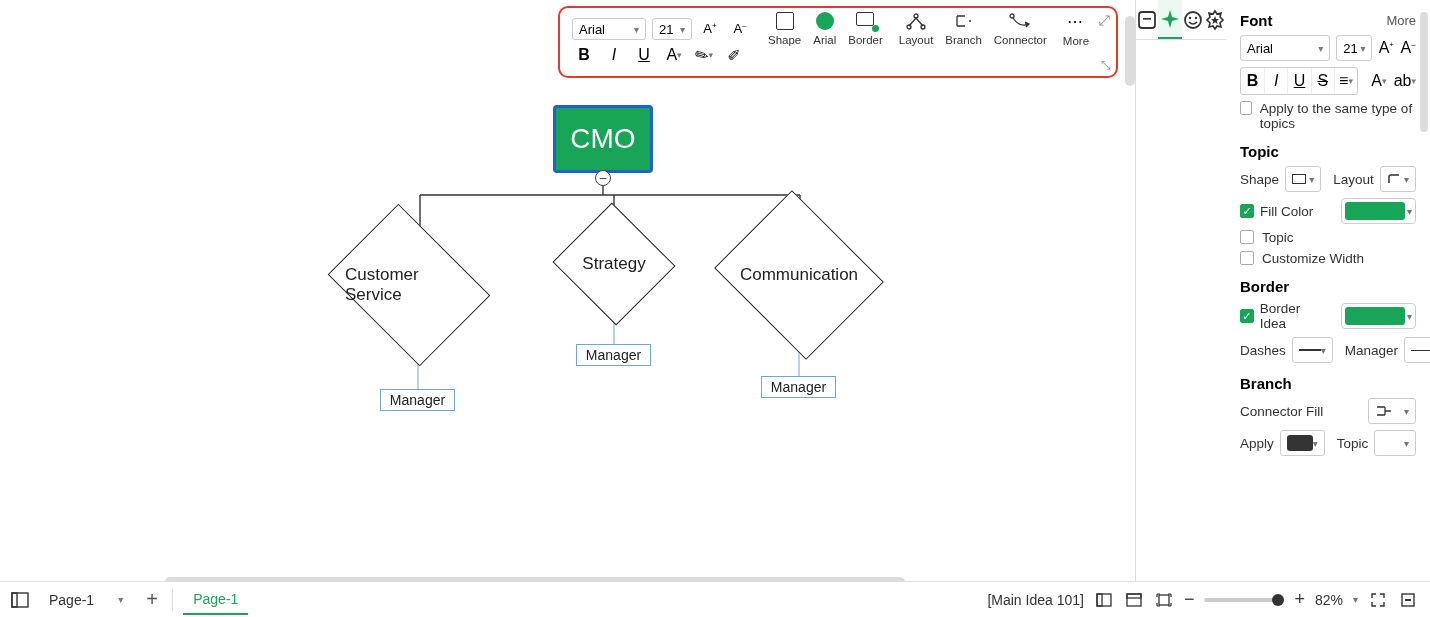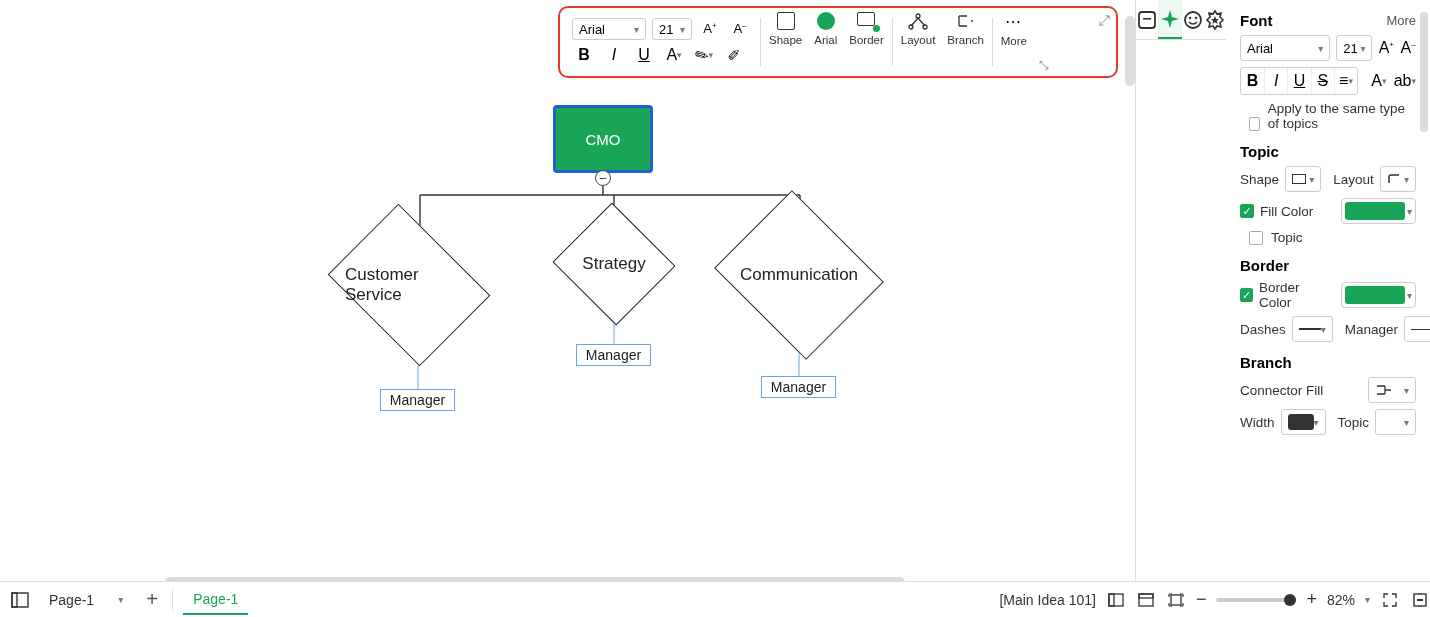--- a/index.html
+++ b/index.html
@@ -29,21 +29,21 @@
 .pin { position:absolute; right:6px; top:4px; color:#888; font-size:14px; }
 
 .fb-stack { display:flex; flex-direction:column; align-items:center; gap:2px; padding:0 6px; }
 .fb-stack .lbl { font-size:11.5px; color:#333; margin-top:2px; }
 
 
 .node { position:absolute; }
 .cmo {
   left:553px; top:105px; width:100px; height:68px; background:#18a558; border:3px solid #1e62d0;
   border-radius:4px; color:#fff; display:flex; align-items:center; justify-content:center;
-  font-size:15px;
+  font-size:28px;
 }
 .cmo-handle { position:absolute; left:595px; top:170px; width:16px; height:16px; border:1px solid #444; border-radius:50%; background:#fff; display:flex; align-items:center; justify-content:center; font-size:12px; color:#333; }
 
 .diamond {
   position:absolute; border:1.5px solid #222; background:#fff;
   transform: rotate(45deg);
 }
 .diamond .lbl {
   position:absolute; inset:0; display:flex; align-items:center; justify-content:center;
   transform: rotate(-45deg); font-size:17px; color:#222;
@@ -84,40 +84,40 @@
 .sec-head { display:flex; justify-content:space-between; align-items:center; margin-bottom:6px; }
 .sec-head .title { font-weight:600; font-size:15px; }
 .sec-head .more { font-size:13px; color:#555; cursor:pointer; }
 .ctl-row { display:flex; align-items:center; gap:6px; margin:6px 0; }
 .ctl-select { display:flex; align-items:center; justify-content:space-between; border:1px solid #ccc; border-radius:3px; height:26px; font-size:13px; padding:0 6px; background:#fff; }
 .ctl-select.font { width:130px; }
 .ctl-select.size { width:48px; }
 .sq-btn-group { display:flex; border:1px solid #ccc; border-radius:3px; overflow:hidden; }
 .sq-btn-group .ib { width:32px; height:26px; display:flex; align-items:center; justify-content:center; cursor:pointer; }
 .sq-btn-group .ib + .ib { border-left:1px solid #eee; }
-.chk-row { display:flex; align-items:flex-end; gap:8px; font-size:13.5px; color:#333; margin:6px 9px; }
+.chk-row { display:flex; align-items:flex-start; gap:8px; font-size:13.5px; color:#333; margin:6px 0; }
 .chk { width:14px; height:14px; border:1px solid #aaa; border-radius:2px; display:flex; align-items:center; justify-content:center; }
 .chk.on { background:#18a558; border-color:#18a558; }
 .chk.on::after { content:"✓"; color:#fff; font-size:11px; }
 .lbl-left { font-size:13.5px; color:#333; }
 .spacer { flex:1; }
 .swatch { width:60px; height:18px; border-radius:3px; }
 .swatch-wrap { display:flex; align-items:center; gap:2px; border:1px solid #ccc; border-radius:4px; padding:3px; }
 .inline-icon { width:24px; height:24px; display:flex; align-items:center; justify-content:center; }
 
 
 .bottom-bar {
   position:absolute; left:0; right:0; bottom:0; height:36px;
   border-top:1px solid #ddd; background:#fff;
   display:flex; align-items:center; font-size:14px; color:#333;
 }
 .bb-left { display:flex; align-items:center; gap:10px; padding-left:10px; }
 .page-dd { display:flex; align-items:center; gap:24px; border:1px solid transparent; padding:4px 8px; cursor:pointer; }
 .page-tab { color:#18a558; border-bottom:2px solid #18a558; padding:6px 10px; font-weight:500; }
-.bb-right { margin-left:auto; display:flex; align-items:center; gap:10px; }
+.bb-right { margin-left:auto; display:flex; align-items:center; gap:10px; padding-right:12px; }
 .zoom-slider { width:80px; height:4px; background:#ccc; border-radius:3px; position:relative; }
 .zoom-slider .knob { position:absolute; right:0; top:-4px; width:12px; height:12px; border-radius:50%; background:#333; }
 .mini-ic { width:20px; height:20px; display:flex; align-items:center; justify-content:center; cursor:pointer; }
 
 .rp-scroll-ind { position:absolute; right:2px; top:12px; width:8px; height:120px; background:#dcdcdc; border-radius:5px; }
 </style>
 </head>
 <body>
 
 <div class="app">
@@ -234,20 +234,30 @@
         <span class="lbl">Layout</span>
       </div>
       <div class="fb-stack">
         <svg width="22" height="18">
             <g stroke="#333" stroke-width="1.3" fill="none">
               <path d="M4 4 L4 14 M4 4 L12 4 M4 14 L12 14"></path>
               <path d="M16 9 L20 9" stroke-dasharray="2 2"></path>
             </g>
           </svg>
         <span class="lbl">Branch</span>
+      </div>
+      <div class="fb-stack">
+        <svg width="24" height="18">
+            <g stroke="#333" stroke-width="1.3" fill="none">
+              <circle cx="4" cy="4" r="2"></circle>
+              <path d="M5 6 Q12 16 20 12"></path>
+              <path d="M17 10 L21 12 L18 15" fill="#333"></path>
+            </g>
+          </svg>
+        <span class="lbl">Connector</span>
       </div>
 
       <div class="sep"></div>
 
       <div class="fb-stack">
         <span style="letter-spacing:2px;font-size:16px">⋯</span>
         <span class="lbl">More</span>
       </div>
       <div class="fb-stack" style="justify-content:flex-end">
         <span style="font-size:12px;color:#888">⤡</span>
@@ -363,29 +373,33 @@
           <div class="spacer"></div>
           <div class="swatch-wrap">
             <div class="swatch" style="background:#18a558"></div>
             <span style="font-size:10px;color:#777">▾</span>
           </div>
         </div>
         <div class="chk-row">
           <div class="chk"></div>
           <span>Topic</span>
         </div>
+        <div class="chk-row">
+          <div class="chk"></div>
+          <span>Customize Width</span>
+        </div>
       </div>
 
       <div class="section">
         <div class="sec-head">
             <span class="title">Border</span>
           </div>
         <div class="ctl-row">
           <div class="chk on"></div>
-          <span class="lbl-left">Border Color</span>
+          <span class="lbl-left">Border Idea</span>
           <div class="spacer"></div>
           <div class="swatch-wrap">
             <div class="swatch" style="background:#18a558"></div>
             <span style="font-size:10px;color:#777">▾</span>
           </div>
         </div>
         <div class="ctl-row">
           <span class="lbl-left">Dashes</span>
           <div class="ctl-select" style="width:54px">
             <span style="display:inline-block;width:22px;border-top:2px solid #333"></span>
@@ -408,21 +422,21 @@
           <span class="lbl-left">Connector Fill</span>
           <div class="spacer"></div>
           <div class="ctl-select" style="width:48px">
             <svg width="18" height="12">
                 <path d="M2 2 L10 2 M2 10 L10 10 M10 2 L10 10 M10 6 L16 6" stroke="#333" stroke-width="1.3" fill="none"></path>
               </svg>
               <span style="font-size:10px;color:#777">▾</span>
           </div>
         </div>
         <div class="ctl-row">
-          <span class="lbl-left">Width</span>
+          <span class="lbl-left">Apply</span>
           <div class="ctl-select" style="width:48px">
             <div style="width:26px;height:16px;border-radius:3px;background:#333"></div>
               <span style="font-size:10px;color:#777">▾</span>
           </div>
           <div class="spacer"></div>
           <span class="lbl-left">Topic</span>
           <div class="ctl-select" style="width:48px">
             <span></span>
               <span style="font-size:10px;color:#777">▾</span>
           </div>

